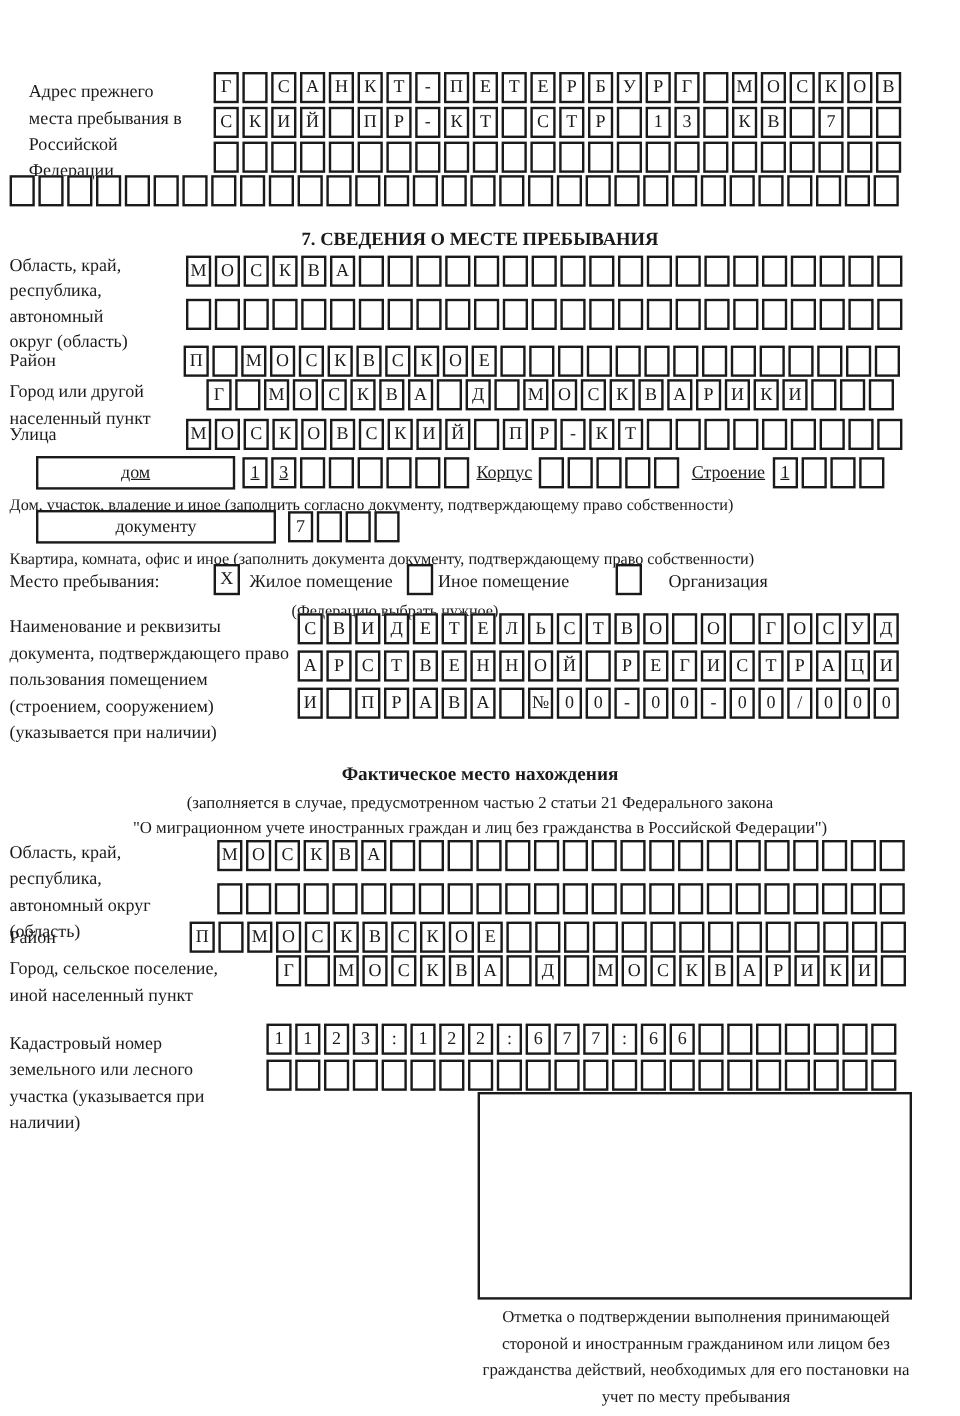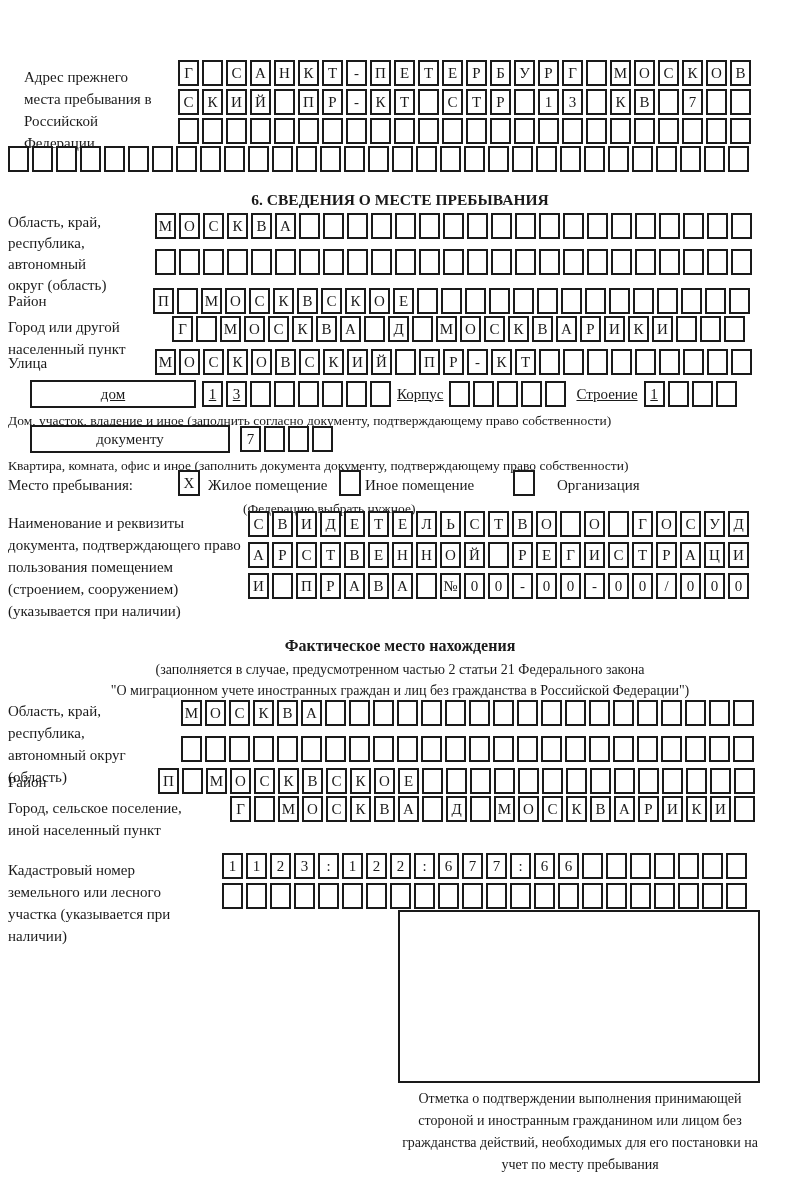--- a/index.html
+++ b/index.html
@@ -145,21 +145,21 @@
       <span class="cell"></span>
       <span class="cell"></span>
       <span class="cell"></span>
       <span class="cell"></span>
       <span class="cell"></span>
       <span class="cell"></span>
       <span class="cell"></span>
       <span class="cell"></span>
     </div>
 
-  <div class="abs heading center" style="top:191px;">6. СВЕДЕНИЯ О МЕСТЕ ПРЕБЫВАНИЯ</div>
+  <div class="abs heading center" style="top:191px;">7. СВЕДЕНИЯ О МЕСТЕ ПРЕБЫВАНИЯ</div>
 
   <div class="abs label" style="top:212px;left:8px;width:112px;line-height:21px;">Область, край, республика, автономный округ (область)</div>
   <div class="cellrow" style="top:213px;left:155px;">
       <span class="cell">М</span>
       <span class="cell">О</span>
       <span class="cell">С</span>
       <span class="cell">К</span>
       <span class="cell">В</span>
       <span class="cell">А</span>
       <span class="cell"></span>

